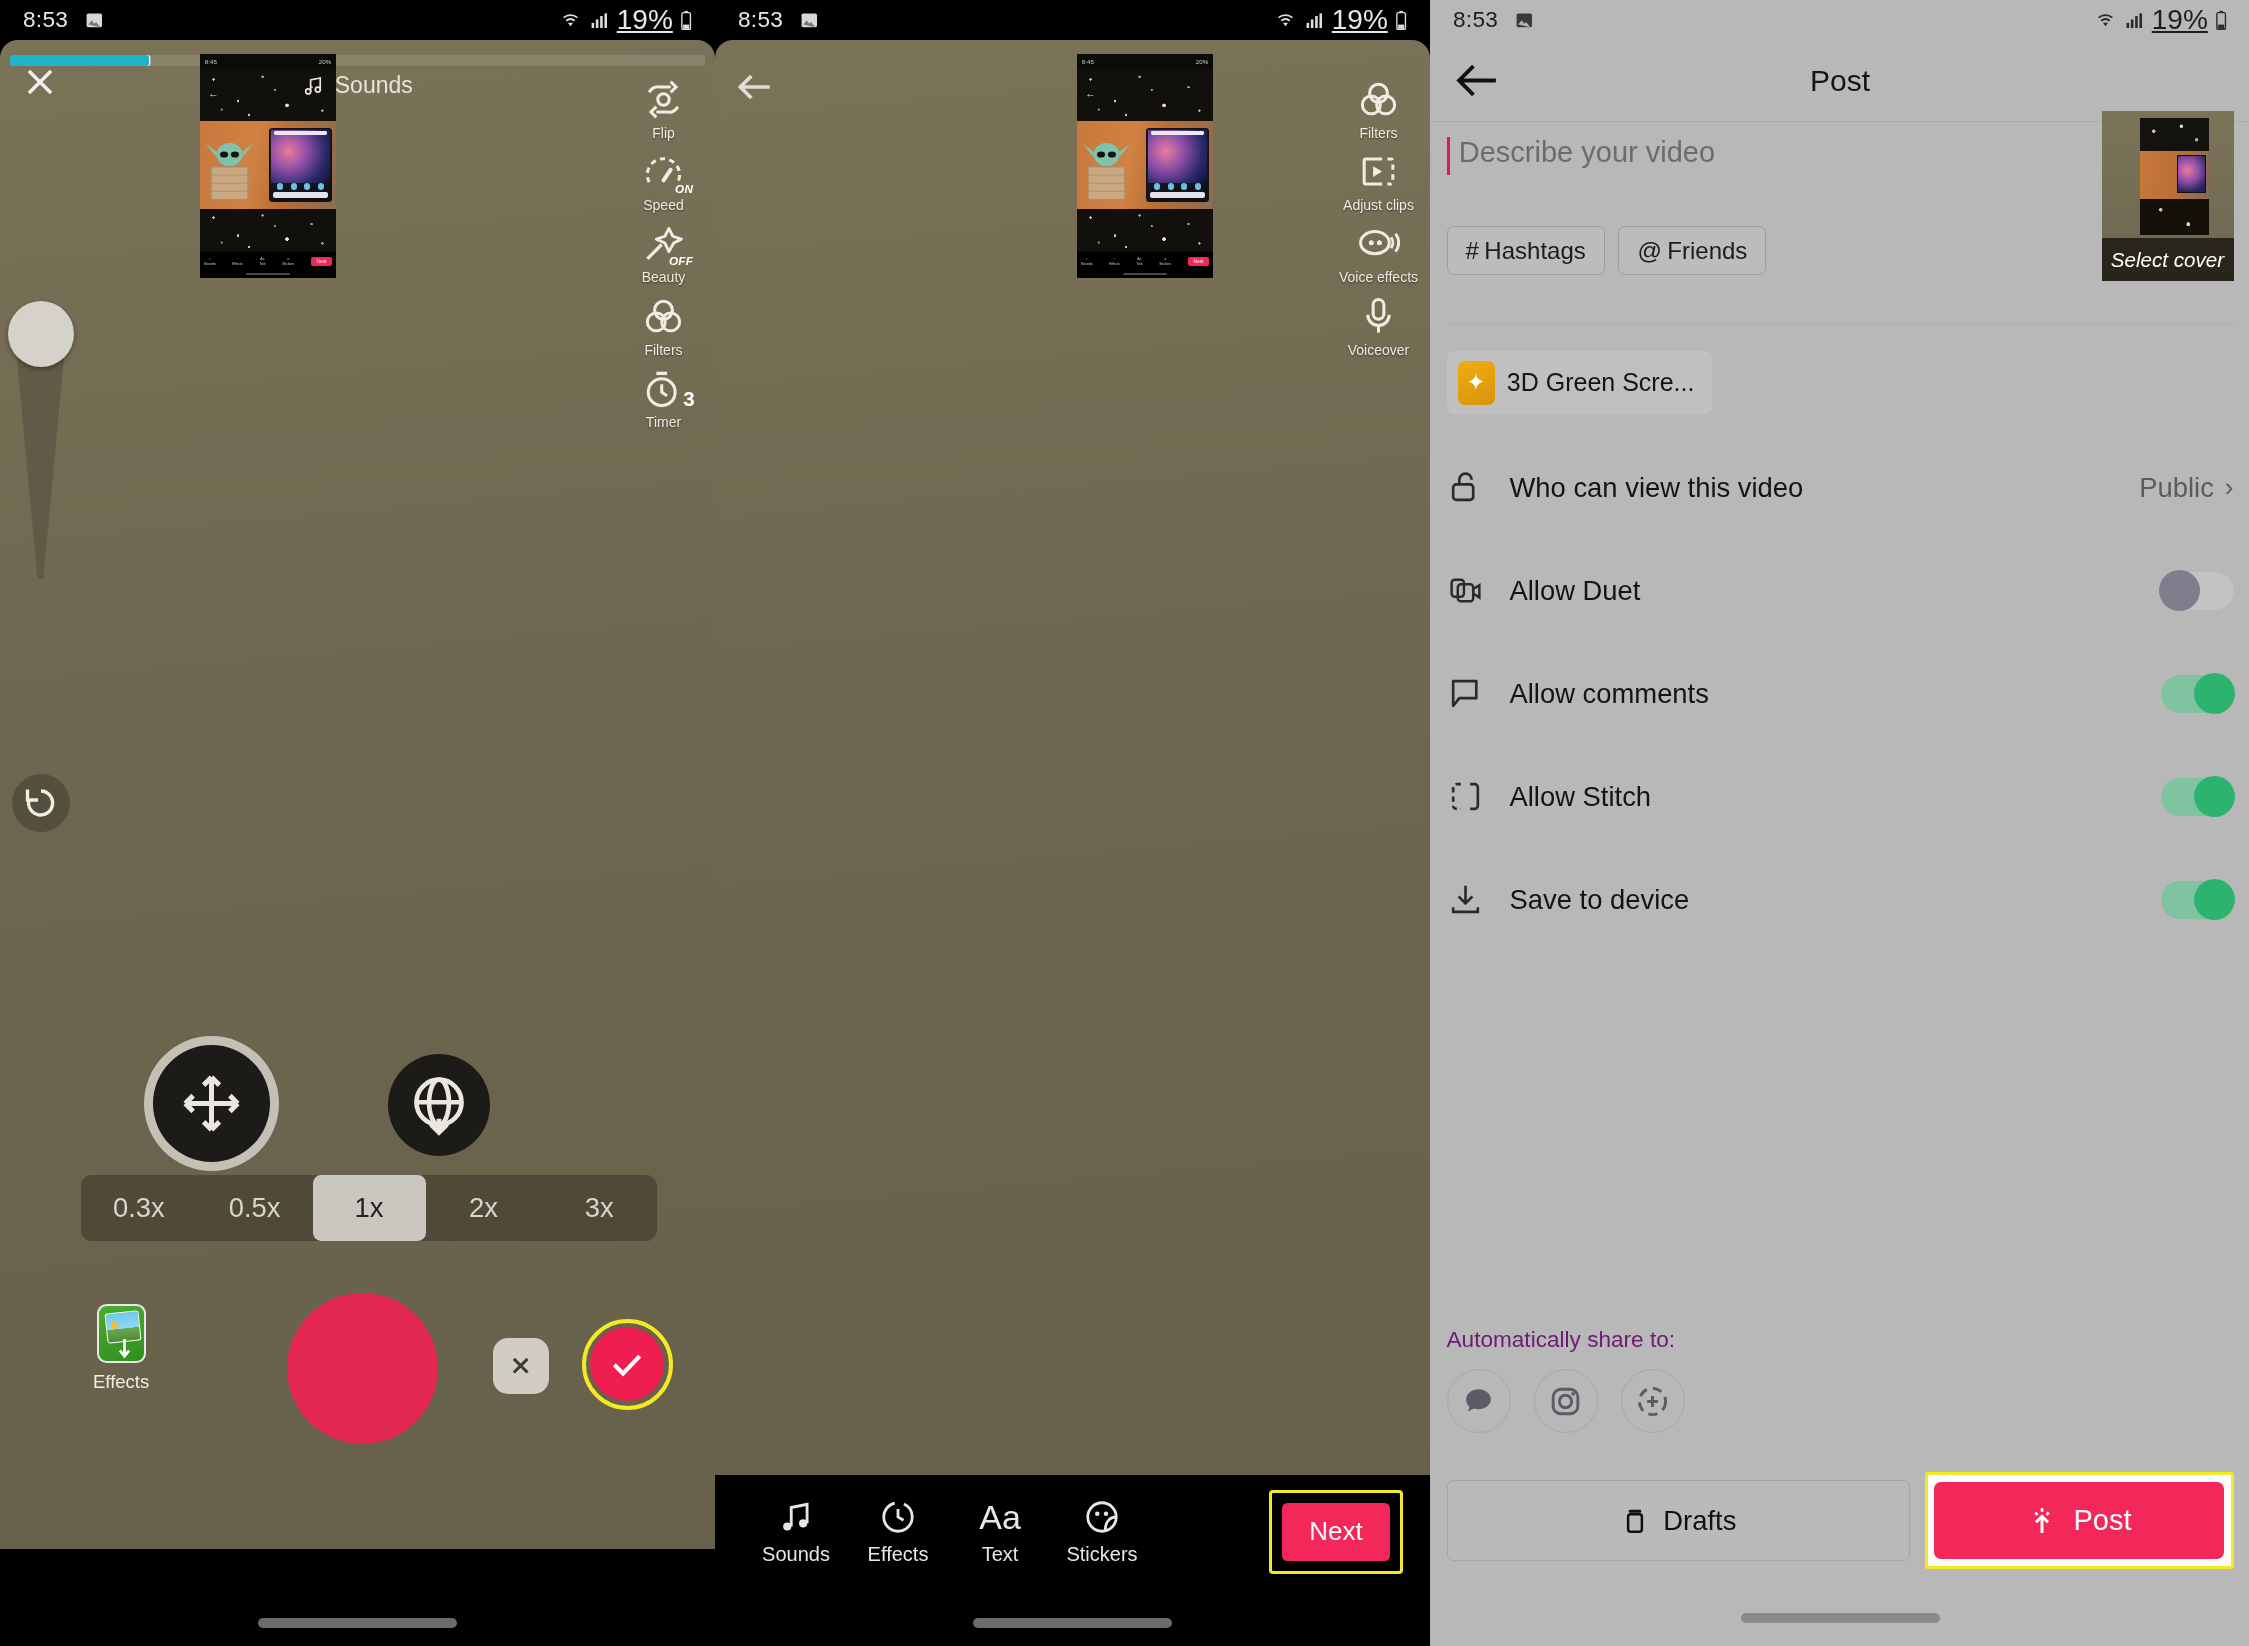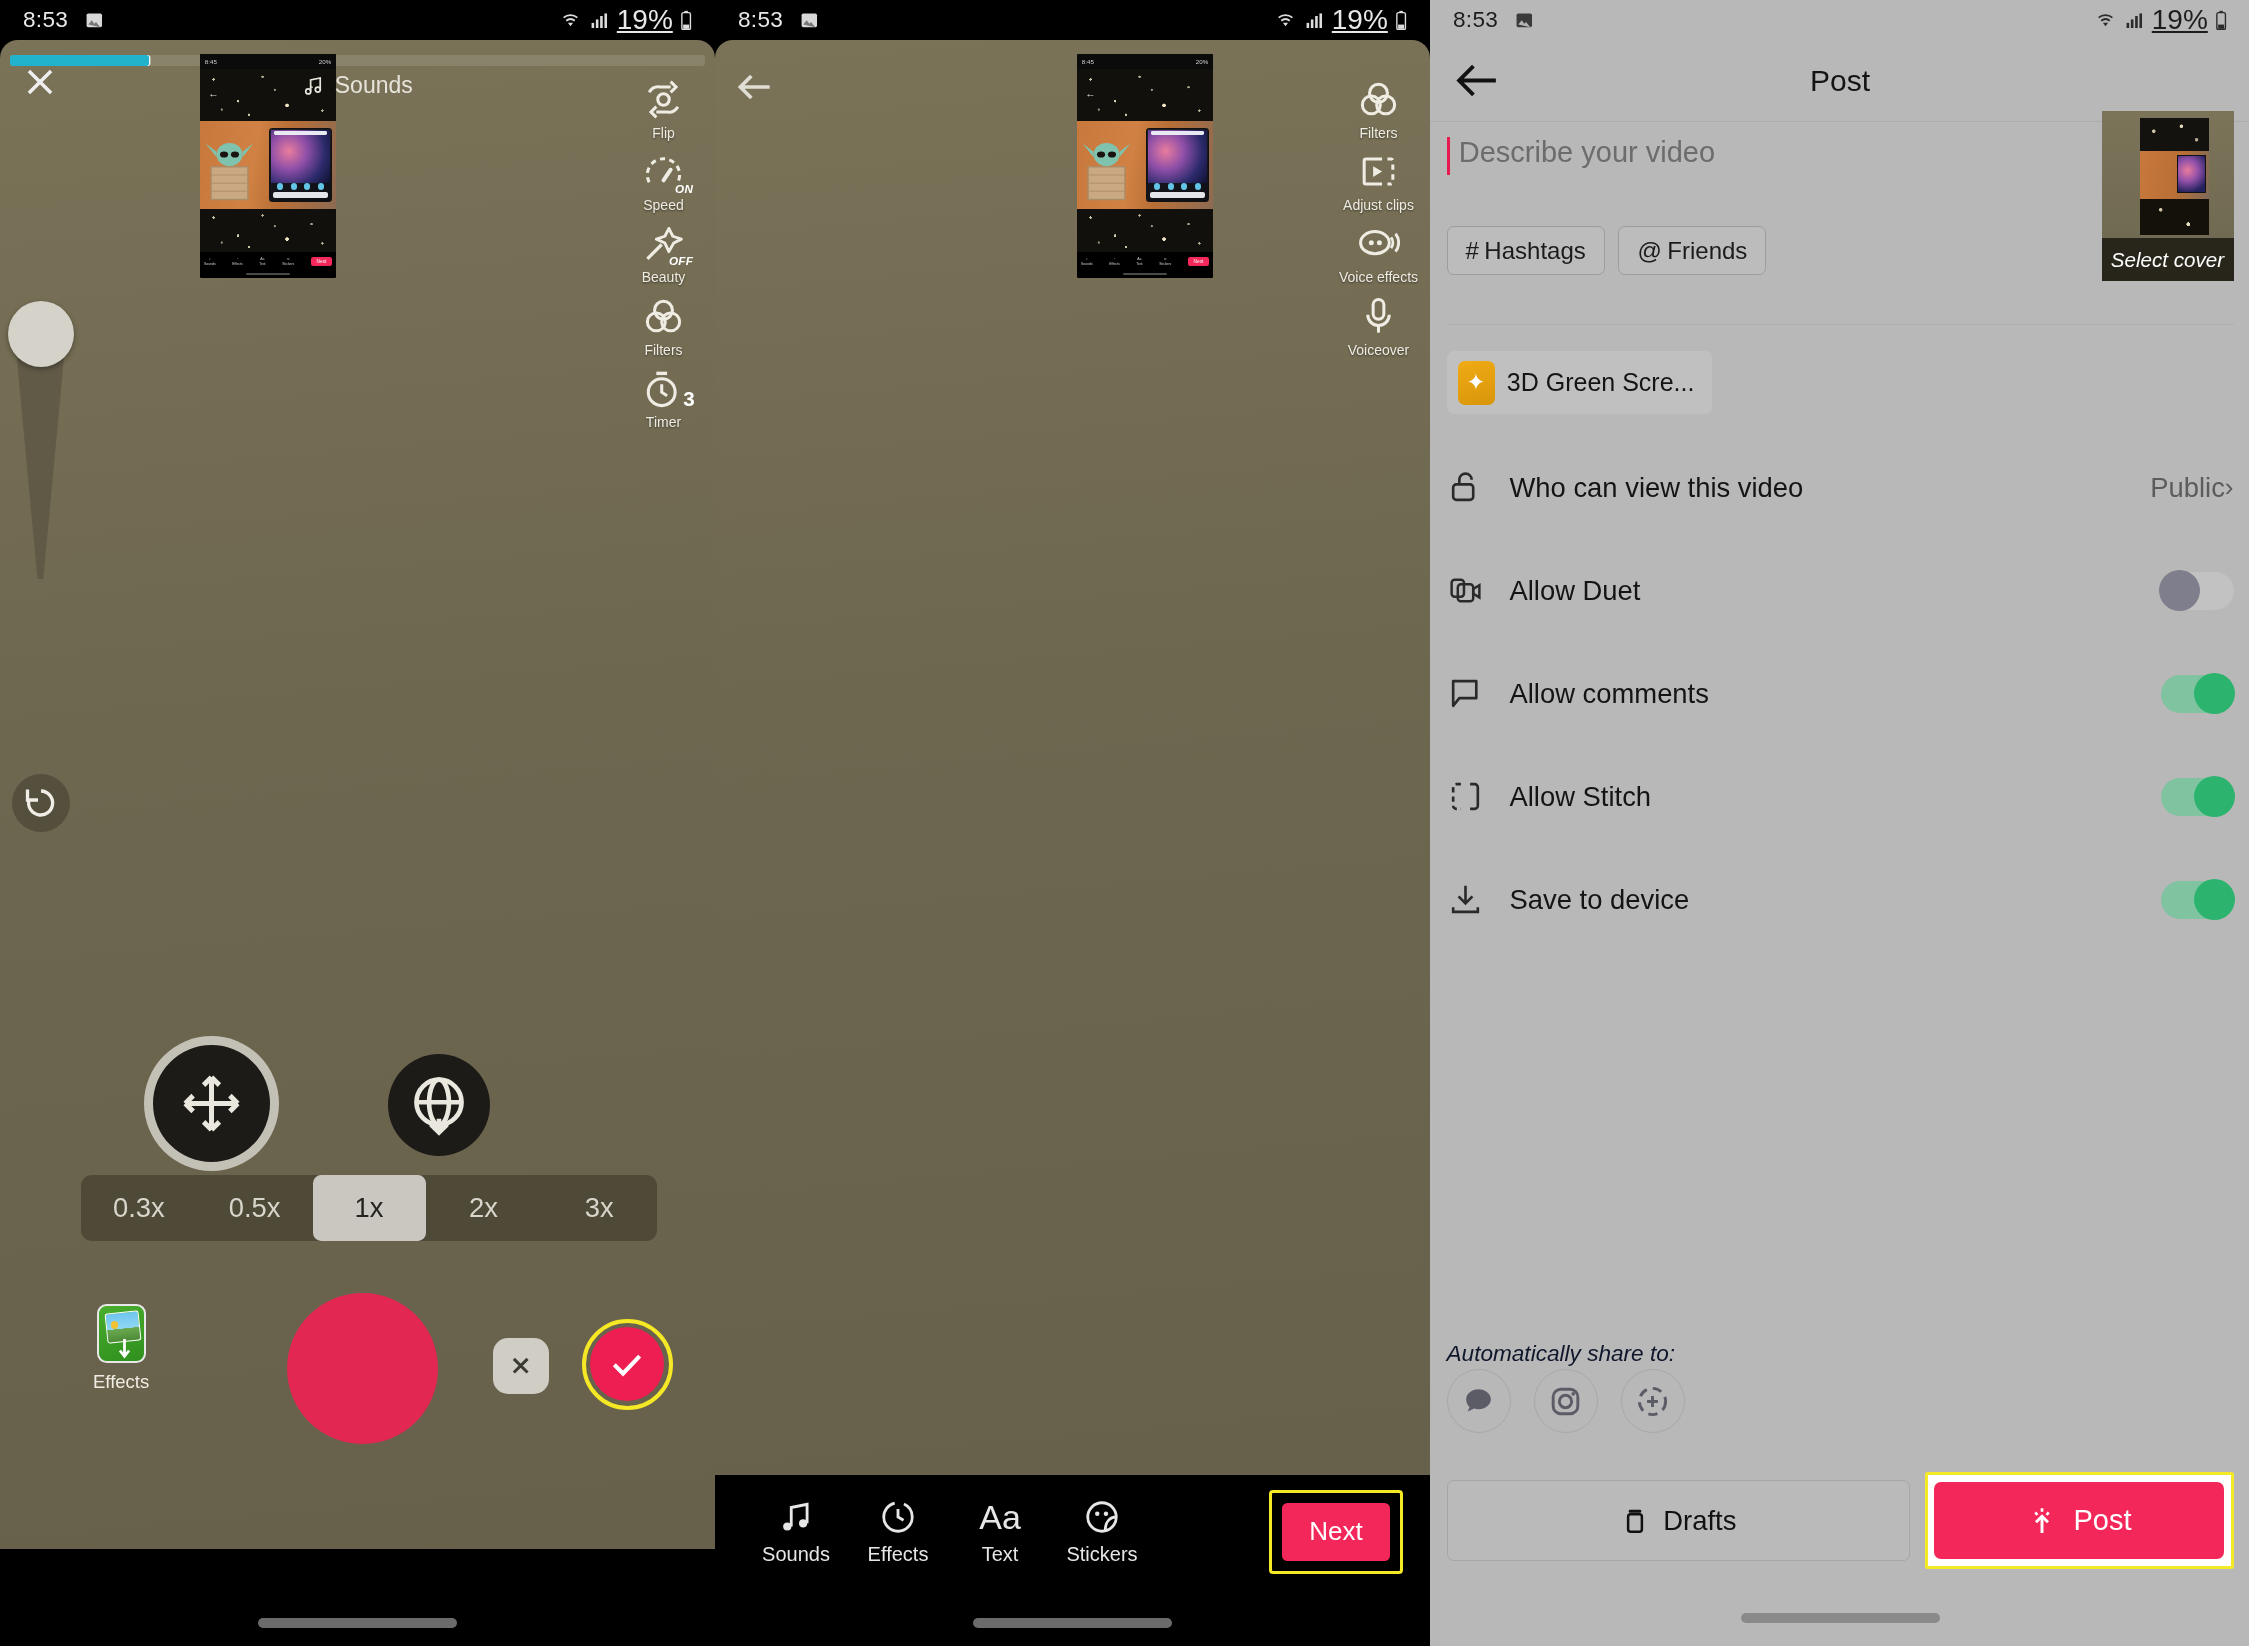--- a/index.html
+++ b/index.html
@@ -329,33 +329,33 @@
   .effect-ico {
     width: 37px; height: 44px; border-radius: 6.9px;
     background: linear-gradient(160deg,#f0ab14,#d8950a);
     display: flex; align-items: center; justify-content: center; color: #fff; font-size: 23px;
   }
 
   .settings { position: absolute; top: 436px; left: 16.5px; right: 16.5px; }
   .srow { display: flex; align-items: center; height: 103px; }
   .srow .sicon { width: 63px; display: flex; align-items: center; color: #2a2a2a; }
   .srow .slabel { font-size: 27.4px; flex: 1; }
-  .srow .sval { font-size: 27.4px; color: #5c5c5c; }
+  .srow .sval { font-size: 27.4px; color: #5c5c5c; margin-right: 11px; }
   .srow .chev { color: #5c5c5c; font-size: 26px; }
   .toggle {
     width: 73px; height: 38px; border-radius: 20.6px; position: relative;
   }
   .toggle.on  { background: #7fc3a0; }
   .toggle.off { background: #c2c2c2; }
   .toggle .knob { position: absolute; top: -1.4px; width: 41px; height: 41px; border-radius: 50%; }
   .toggle.on  .knob { right: -1.4px; background: #2cb46e; }
   .toggle.off .knob { left: -1.4px; background: #7e7e8c; }
 
   .share-wrap { position: absolute; bottom: 213px; left: 16.5px; right: 16.5px; }
-  .share-title { font-size: 22.6px; color: #0f172a; margin-bottom: 2px; font-style: italic; }
+  .share-title { font-size: 22.6px; color: #701a75; margin-bottom: 16px; }
   .share-icons { display: flex; gap: 23px; }
   .share-ic {
     width: 64px; height: 64px; border-radius: 50%;
     border: 1.4px solid #a8a8a8; display: flex; align-items: center; justify-content: center;
     color: #5c5c66;
   }
 
   .p3-actions { position: absolute; bottom: 77px; left: 16.5px; right: 16.5px; display: flex; gap: 0; align-items: center; }
   .drafts-btn {
     flex: 1; height: 81px; border: 1.4px solid #a6a6a6; border-radius: 6.9px;

